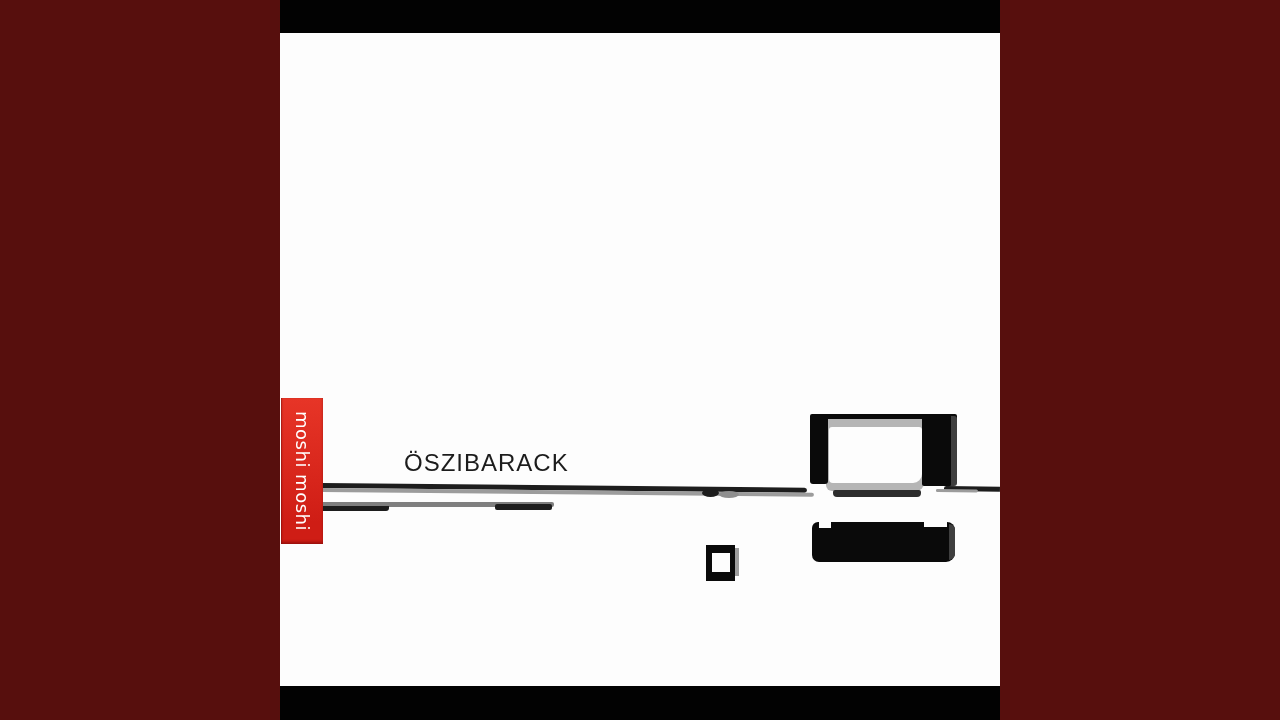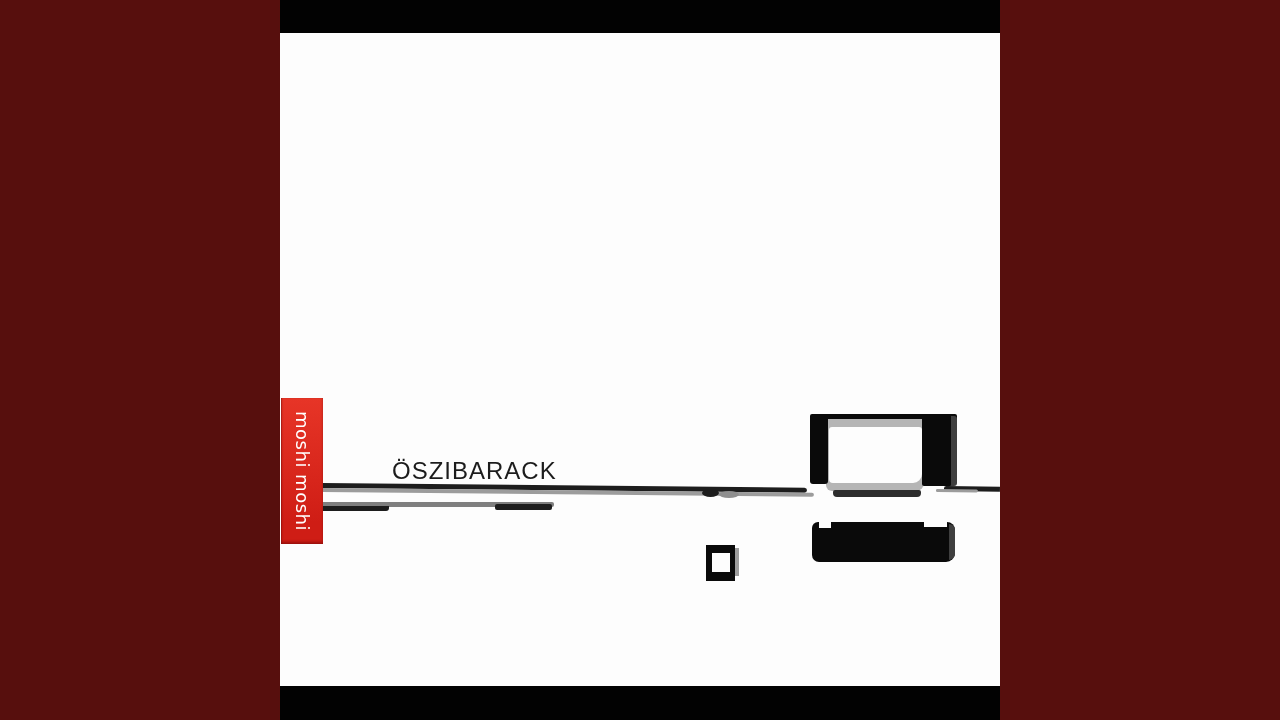--- a/index.html
+++ b/index.html
@@ -12,22 +12,22 @@
   .white-area{left:0;top:33px;width:720px;height:653px;background:var(--album-white,#fdfdfd);}
 
   
   .badge{left:1px;top:398px;width:42px;height:146px;z-index:6;
          background:linear-gradient(180deg,var(--badge-red-top,#e73527) 0%,var(--badge-red-bottom,#cf1d15) 85%);
          box-shadow:inset 0 -2px 3px rgba(90,0,0,.45), inset 1px 0 1px rgba(120,10,5,.35);}
   .badge-text{left:-52px;top:52px;width:146px;height:42px;line-height:42px;text-align:center;
          transform:rotate(90deg);color:var(--badge-text,#fff);
          font-family:"DejaVu Sans",sans-serif;font-size:18px;letter-spacing:.5px;}
 
-  .title{left:112px;top:449px;z-index:3;color:var(--title-text,#1c1c1c);
-         font-family:"Liberation Sans",sans-serif;font-size:24px;font-weight:400;letter-spacing:1px;white-space:nowrap;margin-top:8px;}
+  .title{left:124px;top:449px;z-index:3;color:var(--title-text,#1c1c1c);
+         font-family:"Liberation Sans",sans-serif;font-size:24px;font-weight:400;letter-spacing:1px;white-space:nowrap;}
 
   
   .line1{left:42px;top:483px;width:496px;height:10px;transform:rotate(.55deg);transform-origin:0 0;z-index:2;}
   .l1b{left:0;top:0;width:485px;height:4.5px;background:var(--line-black,#1d1d1d);border-radius:0 3px 3px 0;}
   .l1g{left:0;top:4.5px;width:492px;height:4.5px;background:var(--line-gray,#9c9c9c);border-radius:0 3px 3px 0;}
 
   .blob1{left:422px;top:489px;width:17px;height:8px;background:var(--line-black,#1d1d1d);border-radius:50%;z-index:2;}
   .blob2{left:439px;top:491px;width:20px;height:7px;background:var(--blob-gray,#8f8f8f);border-radius:50%;z-index:2;}
 
   

